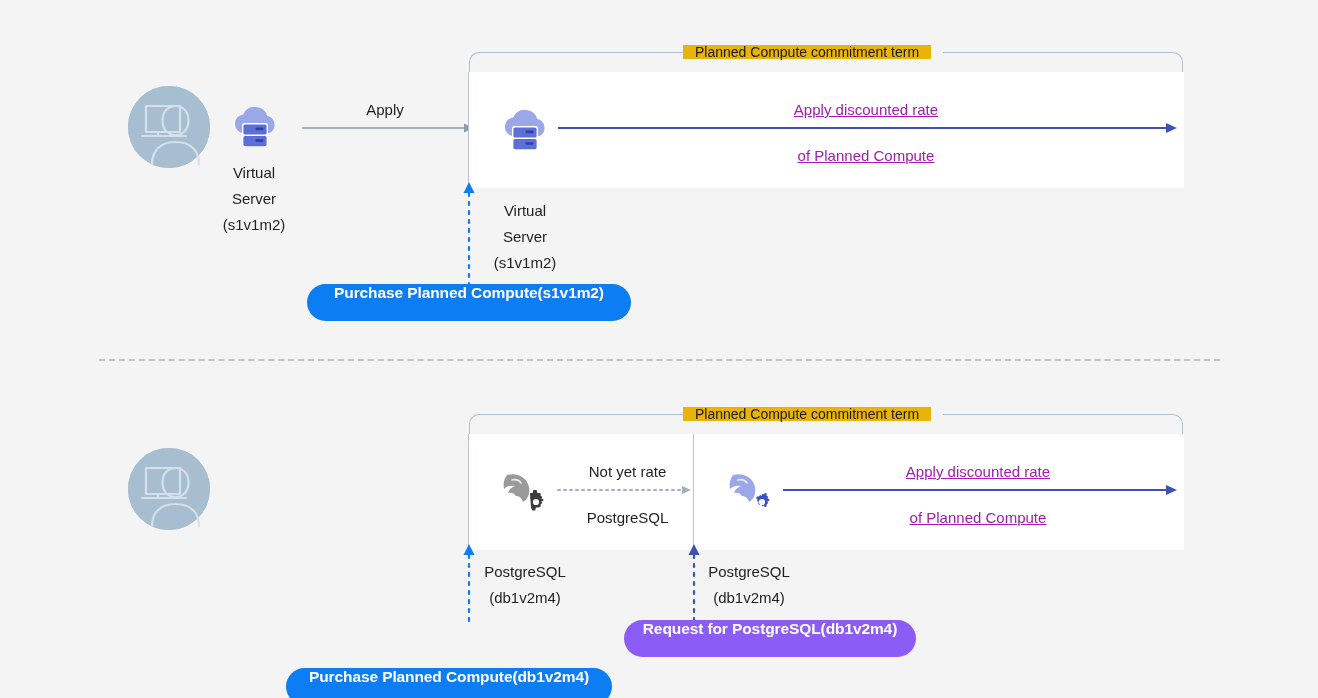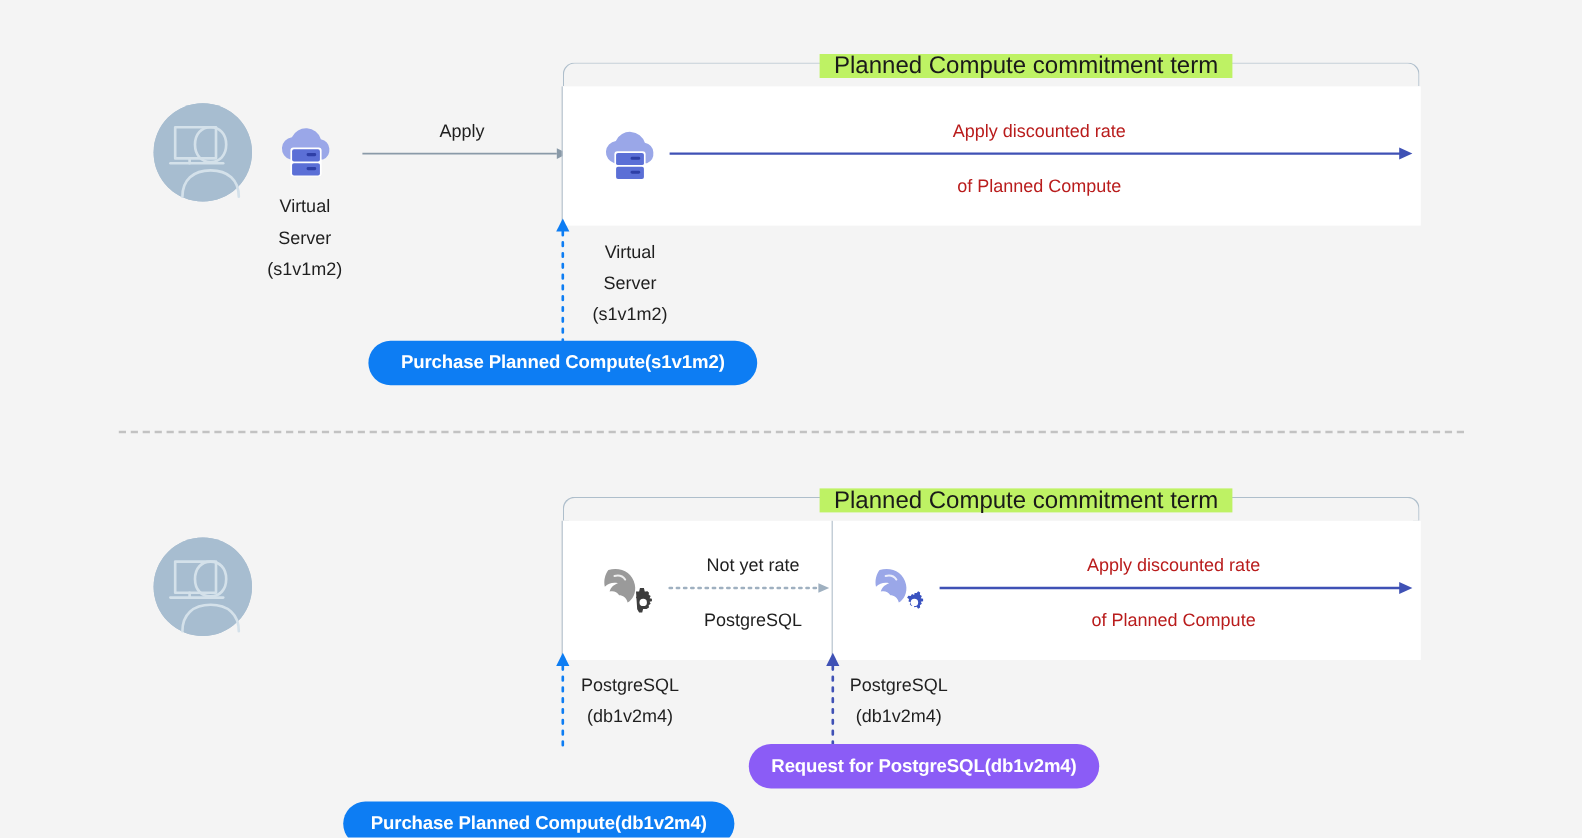--- a/index.html
+++ b/index.html
@@ -25,23 +25,23 @@
   .bracket{
     position:absolute;
     border:1px solid #aebecb;
     border-bottom:none;
     border-radius:10px 10px 0 0;
     box-sizing:border-box;
     background:transparent;
   }
   .bracket-label{
     position:absolute;
-    background:#bef264;
+    background:#eab308;
     padding:0 12px;
-    font-size:20px;
+    font-size:14px;
     color:#1a1a1a;
     white-space:nowrap;
     line-height:1;
   }
 
   
   .panel{
     position:absolute;
     background:#ffffff;
     box-sizing:border-box;
@@ -54,30 +54,30 @@
 
   
   .lbl{
     position:absolute;
     font-size:15px;
     color:#1f1f1f;
     line-height:26px;
     text-align:center;
     white-space:nowrap;
   }
-  .lbl-blue{ color:#b91c1c; }
+  .lbl-blue{ color:#a21caf;text-decoration:underline; }
 
   
   .pill{
     position:absolute;
     border-radius:999px;
     color:#ffffff;
     font-size:15.5px;
     font-weight:bold;
-    display:flex;align-items:center;justify-content:center;
+    display:flex;justify-content:center;
     white-space:nowrap;
     border:none;
     cursor:pointer;
     letter-spacing:-0.1px;
   }
   .pill-bright{ background:#0d7df3; }
   .pill-indigo{ background:#8b5cf6; }
 
   
   .divider{

